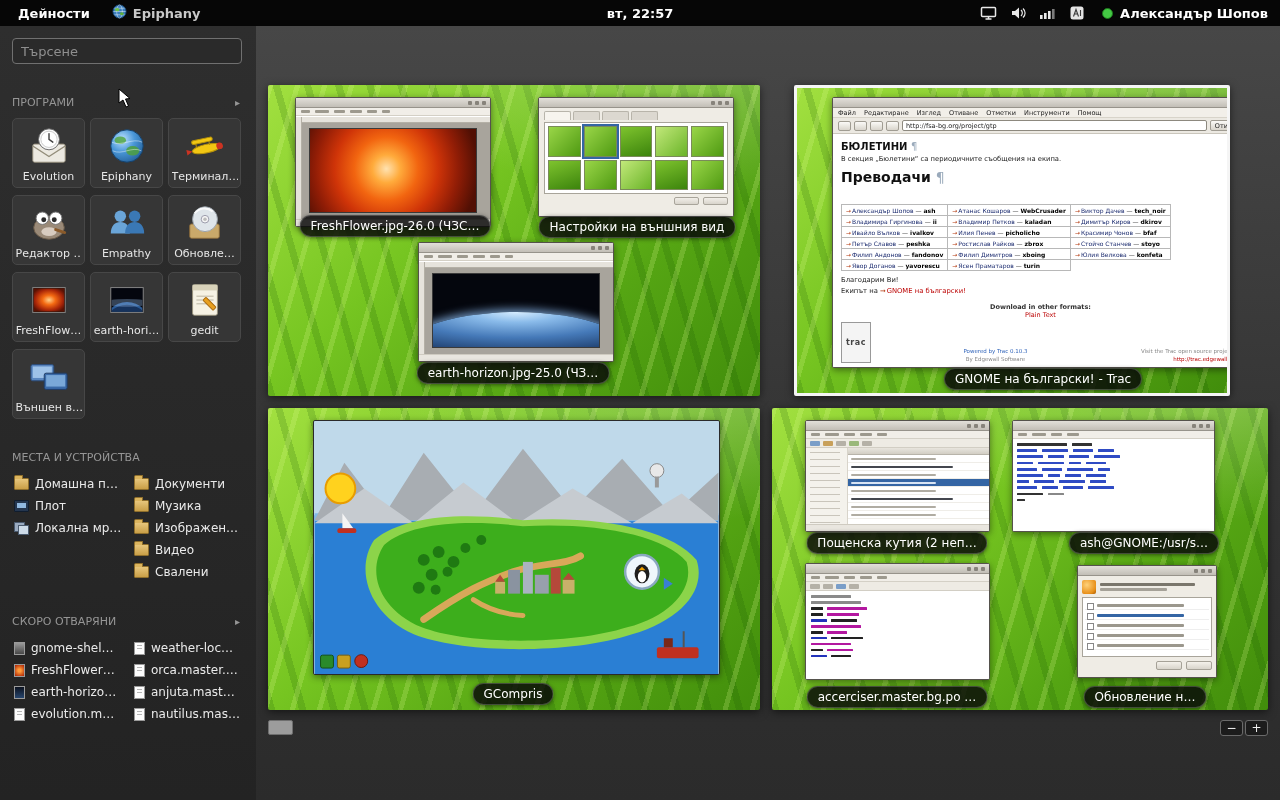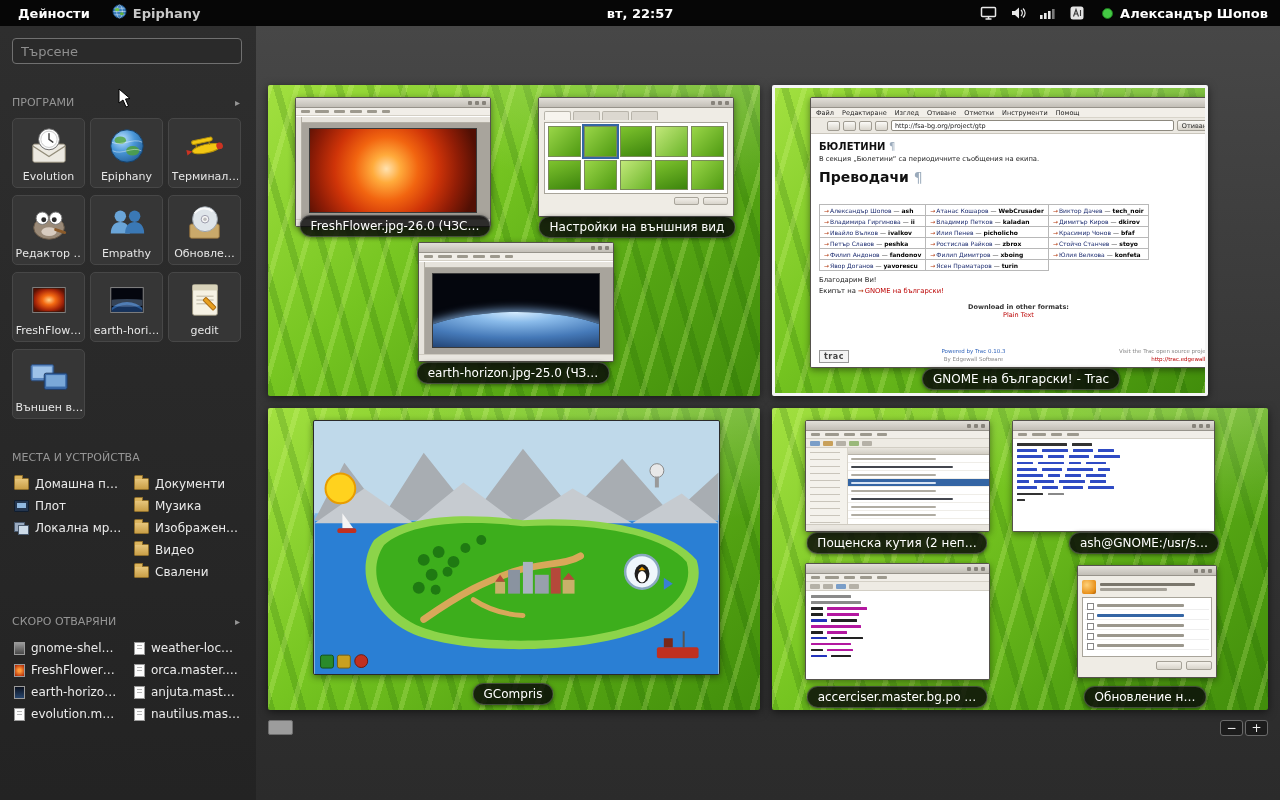--- a/index.html
+++ b/index.html
@@ -45,21 +45,21 @@
 
 
 .overview{position:absolute;top:26px;left:256px;right:0;bottom:0;background:linear-gradient(#474747,#343434 55%,#2b2b2b)}
 .workspace{position:absolute;border-radius:2px;box-shadow:0 2px 9px rgba(0,0,0,.55);overflow:hidden;cursor:pointer}
 .wallpaper{background:
  radial-gradient(130% 100% at 88% -18%,rgba(255,255,235,.30),rgba(255,255,255,0) 55%),
  repeating-linear-gradient(106deg,rgba(228,255,150,.20) 0 5px,rgba(228,255,150,0) 5px 26px),
  repeating-linear-gradient(74deg,rgba(18,80,0,.17) 0 7px,rgba(18,80,0,0) 7px 30px),
  linear-gradient(135deg,#a2e040 0%,#76c521 38%,#55a513 70%,#418d0b 100%)}
 .ws1{left:12px;top:59px;width:492px;height:311px}
-.ws2{left:516px;top:59px;width:436px;height:311px;border:3px solid #f5f5f5}
+.ws2{left:538px;top:59px;width:436px;height:311px;border:3px solid #f5f5f5}
 .ws3{left:12px;top:382px;width:492px;height:302px}
 .ws4{left:516px;top:382px;width:496px;height:302px}
 
 .win{position:absolute;background:#fff;border:1px solid #55524c;box-shadow:0 2px 7px rgba(0,0,0,.45);border-radius:2px;overflow:hidden;cursor:pointer}
 .titlebar{height:10px;background:linear-gradient(#e2dfd9,#c2beb6);border-bottom:1px solid #97938b;position:relative}
 .tb-btn{position:absolute;right:4px;top:3px;width:4px;height:4px;border-radius:1px;background:#87837b;box-shadow:-7px 0 0 #87837b,-14px 0 0 #87837b}
 .menustrip{height:8px;background:#f1eee8;border-bottom:1px solid #d4d0c6;display:flex;align-items:center;gap:5px;padding:0 5px}
 .menustrip i{height:2.5px;background:#9d998e;border-radius:1px;flex:none}
 .menustrip i:nth-child(1){width:9px}.menustrip i:nth-child(2){width:14px}.menustrip i:nth-child(3){width:11px}
 .menustrip i:nth-child(4){width:12px}.menustrip i:nth-child(5){width:10px}.menustrip i:nth-child(6){width:8px}
@@ -84,21 +84,21 @@
 .thumbs i{border:1px solid #7a8a5a;background:linear-gradient(135deg,#9ad648,#4f9a12)}
 .thumbs i:nth-child(3n){background:linear-gradient(160deg,#7ec32e,#3c840c)}
 .thumbs i:nth-child(4n){background:linear-gradient(135deg,#c2e87a,#6ab428)}
 .thumbs i.sel{outline:2px solid #3465a4}
 .btnrow{display:flex;justify-content:flex-end;gap:4px;margin-top:3px}
 .btnrow i{width:25px;height:8px;background:linear-gradient(#f2efe9,#d8d4cb);border:1px solid #a8a49a;border-radius:2px}
 
 
 .bw-menu{height:10px;background:#f2efe9;border-bottom:1px solid #d8d4ca;display:flex;gap:8px;align-items:center;padding:0 5px;font-size:6.5px;color:#222}
 .bw-menu span{cursor:pointer}
-.bw-tools{height:16px;background:#ece9e2;border-bottom:1px solid #cac6bc;display:flex;align-items:center;gap:3px;padding:0 16px}
+.bw-tools{height:16px;background:#ece9e2;border-bottom:1px solid #cac6bc;display:flex;align-items:center;gap:3px;padding:0 5px}
 .navchip{width:13px;height:10px;background:linear-gradient(#fbfaf7,#d9d5cc);border:1px solid #a09c92;border-radius:2px;flex:none}
 .addr{flex:1;height:11px;background:#fff;border:1px solid #8d897f;border-radius:2px;font-size:6.5px;color:#222;line-height:10px;padding:0 3px;overflow:hidden;white-space:nowrap}
 .gochip{height:11px;font-size:6.5px;line-height:10px;padding:0 4px;background:linear-gradient(#fbfaf7,#d9d5cc);border:1px solid #a09c92;border-radius:2px;color:#222;white-space:nowrap}
 .bw-content{position:absolute;left:0;right:0;top:37px;bottom:0;background:#fff;color:#111;padding:4px 14px 2px 8px}
 .bw-scroll{position:absolute;right:0;top:0;bottom:0;width:6px;background:#e4e2dc;border-left:1px solid #c6c2b8}
 .bw-scroll::before{content:"";position:absolute;left:1px;right:1px;top:1px;height:40%;background:#aaa69c;border-radius:2px}
 .trac-h1{font-size:10px;font-weight:bold;color:#111;margin:2px 0 3px}
 .pil{color:#9aaabb;font-weight:normal}
 .trac-p{font-size:6.8px;color:#222;margin:3px 0}
 .trac-h2{font-size:14px;font-weight:bold;margin:6px 0 19px}
@@ -106,21 +106,21 @@
 .trac-table td{border:1px solid #b8b8b8;font-size:6px;padding:1.5px 4px;white-space:nowrap}
 .trac-table td.empty{border:none}
 .arr{color:#b33a10;margin-right:1px;display:inline}
 .tname{color:#1a2a6e;display:inline}
 .tdash{color:#333;margin:0 2px;display:inline}
 .tnick{font-weight:bold;color:#000;display:inline}
 .redlink{color:#b00;cursor:pointer;display:inline}
 .dl{text-align:center;margin-top:8px;font-size:6.5px}
 .dl b{display:block;color:#333;font-size:6.5px}
 .trac-footer{position:absolute;left:8px;right:14px;bottom:4px;display:flex;justify-content:space-between;align-items:flex-end;font-size:5.5px;color:#8a8a8a}
-.trac-logo{border:1px solid #999;background:#f4f4f4;color:#444;font-weight:bold;font-size:8px;padding:1px 4px;letter-spacing:.5px}
+.trac-logo{border:1px solid #999;background:#f4f4f4;color:#444;font-weight:bold;font-size:8px;padding:15px 4px;letter-spacing:.5px}
 .f-center{text-align:center;line-height:1.5}
 .f-center .powered{color:#3366bb;display:block}
 .f-right{text-align:right;line-height:1.5;max-width:120px}
 
 
 .gcompris{border:1px solid #2a2a2a;background:#bfd9ea}
 .gcompris svg{display:block;width:100%;height:100%}
 
 
 .toolstrip{height:9px;background:#eeebe4;border-bottom:1px solid #d2cec4;display:flex;gap:3px;align-items:center;padding:0 4px}

